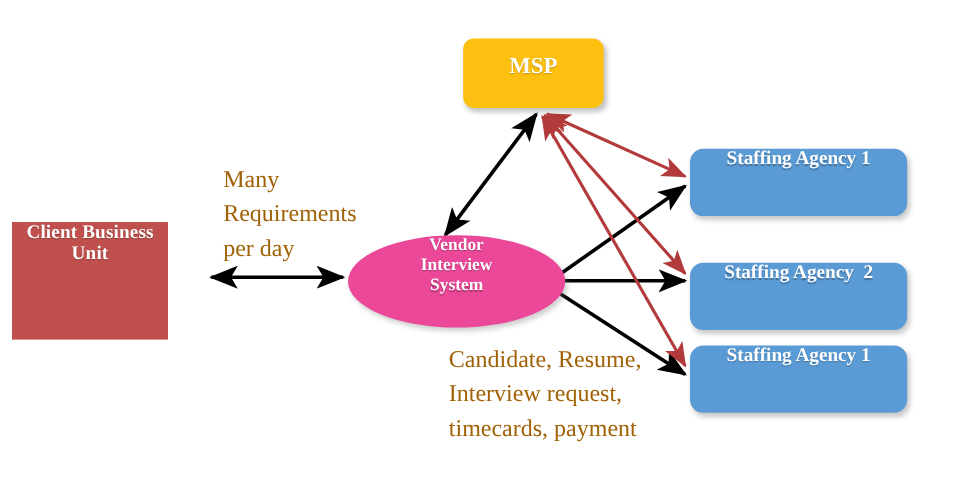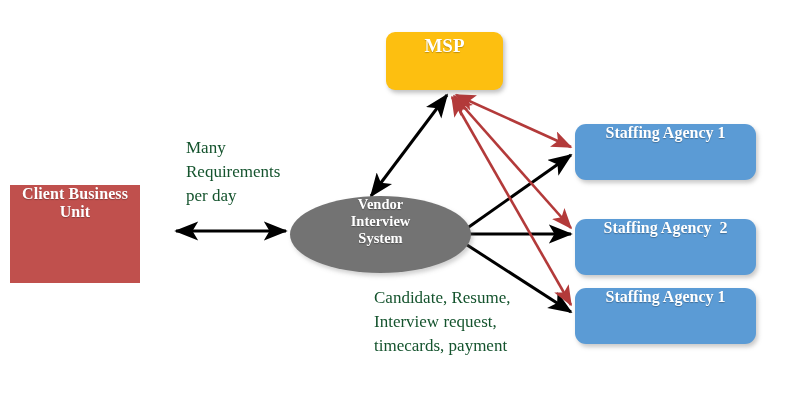--- a/index.html
+++ b/index.html
@@ -49,33 +49,33 @@
   
   .node-msp {
     left: 386px;
     top: 32px;
     width: 117px;
     height: 58px;
     background: #fdbf10;
     border-radius: 9px;
     font-size: 19px;
     align-items: flex-start;
-    padding-top: 3px;
+    padding-top: 13px;
     box-shadow: 2px 3px 4px rgba(120,120,120,0.45);
     text-shadow: 0 1px 1px rgba(0,0,0,0.25);
     justify-content: center;
   }
 
   
   .node-vms {
     left: 290px;
     top: 196px;
     width: 181px;
     height: 77px;
-    background: #737373;
+    background: #ec4899;
     border-radius: 50%;
     font-size: 14.5px;
     line-height: 1.18;
     box-shadow: 2px 3px 4px rgba(120,120,120,0.35);
     text-shadow: 0 1px 1px rgba(0,0,0,0.3);
   }
   .node-vms .vms-lines { display: block; }
   .node-vms .vms-lines span { display: block; }
 
   
@@ -90,22 +90,22 @@
     box-shadow: 2px 3px 4px rgba(120,120,120,0.4);
     text-shadow: 0 1px 1px rgba(0,0,0,0.28);
   }
   .agency-1 { top: 124px; }
   .agency-2 { top: 219px; }
   .agency-3 { top: 288px; }
 
   
   .label {
     position: absolute;
-    color: #14532d;
-    font-size: 17px;
+    color: #a16207;
+    font-size: 20px;
     line-height: 1.42;
     white-space: pre;
   }
   .label-many     { left: 186px; top: 136px; }
   .label-candidate{ left: 374px; top: 286px; font-family: Liberation Serif, serif; }
 </style>
 </head>
 <body>
 
 <div id="canvas">

